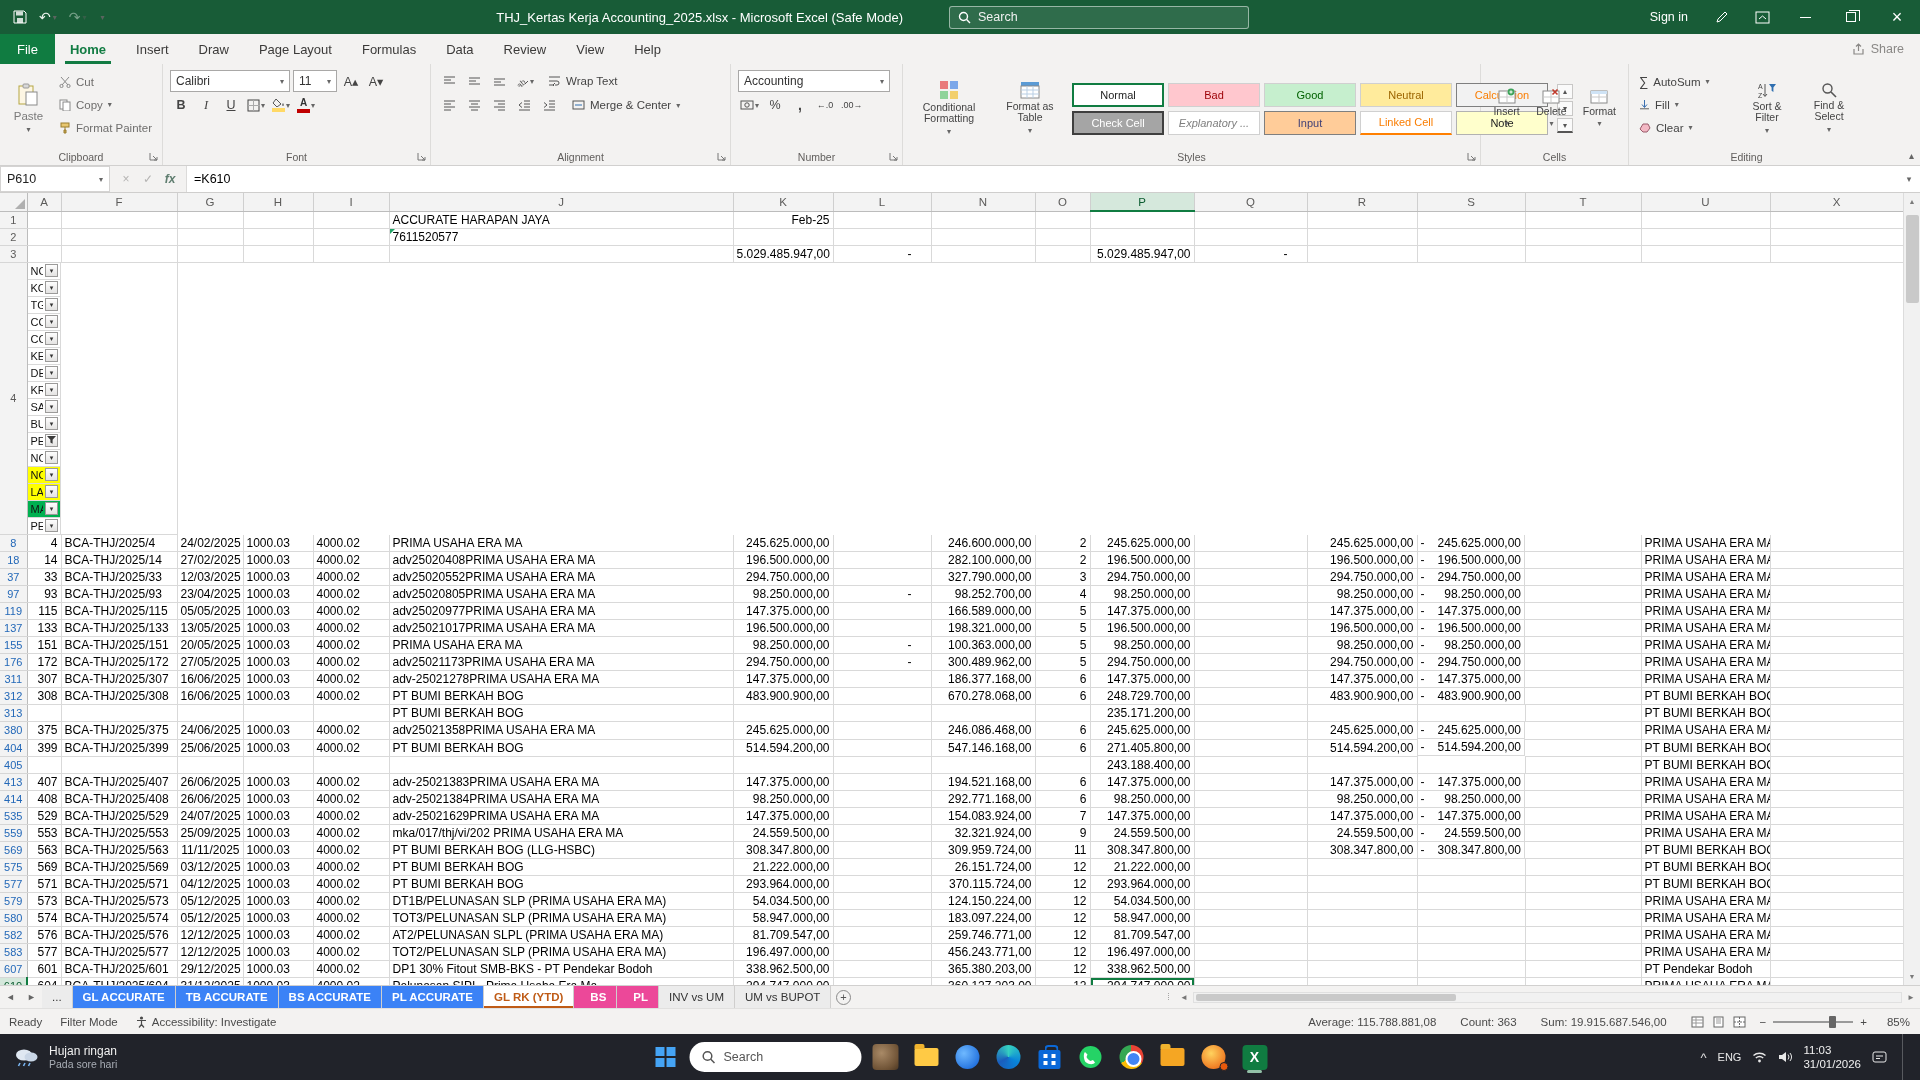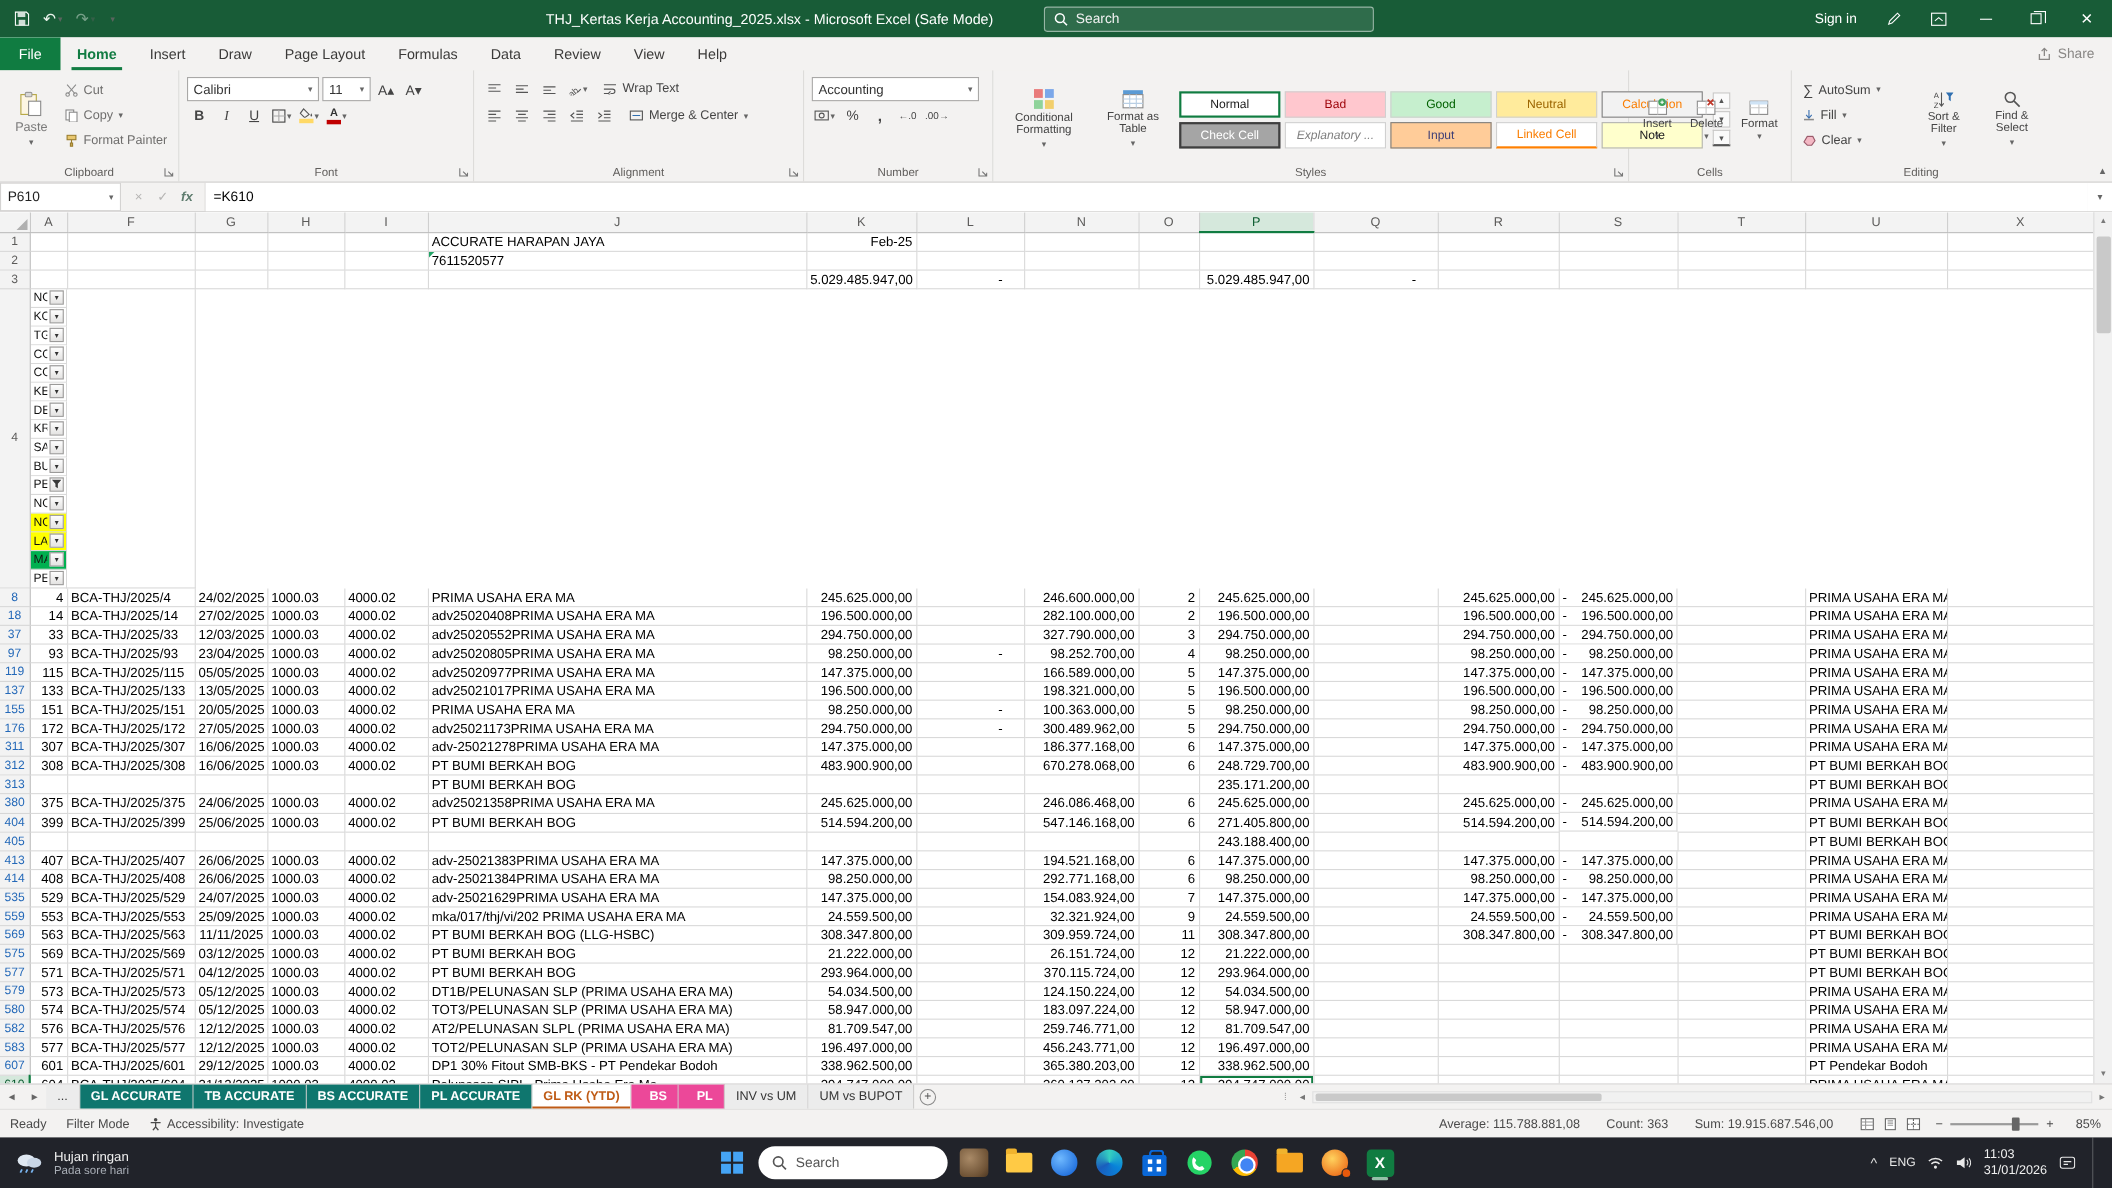--- a/index.html
+++ b/index.html
@@ -102,21 +102,21 @@
 .vscroll { width:17px; background:#f1f1f1; border-left:1px solid #dcdcdc; display:flex; flex-direction:column; align-items:center; }
 .vs-arrow { height:17px; width:17px; display:flex; align-items:center; justify-content:center; font-size:7px; color:#7a7a7a; }
 .vs-track { flex:1; width:17px; position:relative; }
 .vs-thumb { position:absolute; top:5px; left:2px; width:13px; height:88px; background:#c9c9c9; border-radius:2px; }
 
 
 .sheetbar { height:23px; background:#f3f2f1; border-top:1px solid #d1d0cf; display:flex; align-items:stretch; flex:0 0 auto; }
 .snav { width:21px; display:flex; align-items:center; justify-content:center; font-size:9px; color:#666; }
 #stabs { display:flex; align-items:stretch; }
 .stab { display:flex; align-items:center; padding:0 10px; font-size:11.5px; border-right:1px solid #cfcecd; color:#333; background:#ececec; white-space:nowrap; }
-.stab.orange { background:#0f766e; color:#fff; font-weight:600; }
+.stab.orange { background:#3b82f6; color:#fff; font-weight:600; }
 .stab.blue { background:#ec4899; color:#fff; font-weight:600;padding-left:16px; }
 .stab.plain { background:#ececec; color:#333; }
 .stab.active { background:#fff; color:#bf5b16; font-weight:700; box-shadow:inset 0 -2px 0 #bf5b16; }
 .stab-add { width:24px; display:flex; align-items:center; justify-content:center; }
 .stab-add .plus { width:15px; height:15px; border:1px solid #8a8a8a; border-radius:50%; display:flex; align-items:center; justify-content:center; font-size:11px; color:#555; line-height:0; }
 .sb-fill { flex:1; }
 .sb-split { width:12px; display:flex; align-items:center; justify-content:center; color:#999; font-size:9px; letter-spacing:1px; }
 .hscroll { width:745px; display:flex; align-items:center; background:#f3f2f1; }
 .h-arrow { width:18px; text-align:center; font-size:8px; color:#777; }
 .h-track { flex:1; height:11px; background:#f1f1f1; border:1px solid #e0e0e0; position:relative; }

